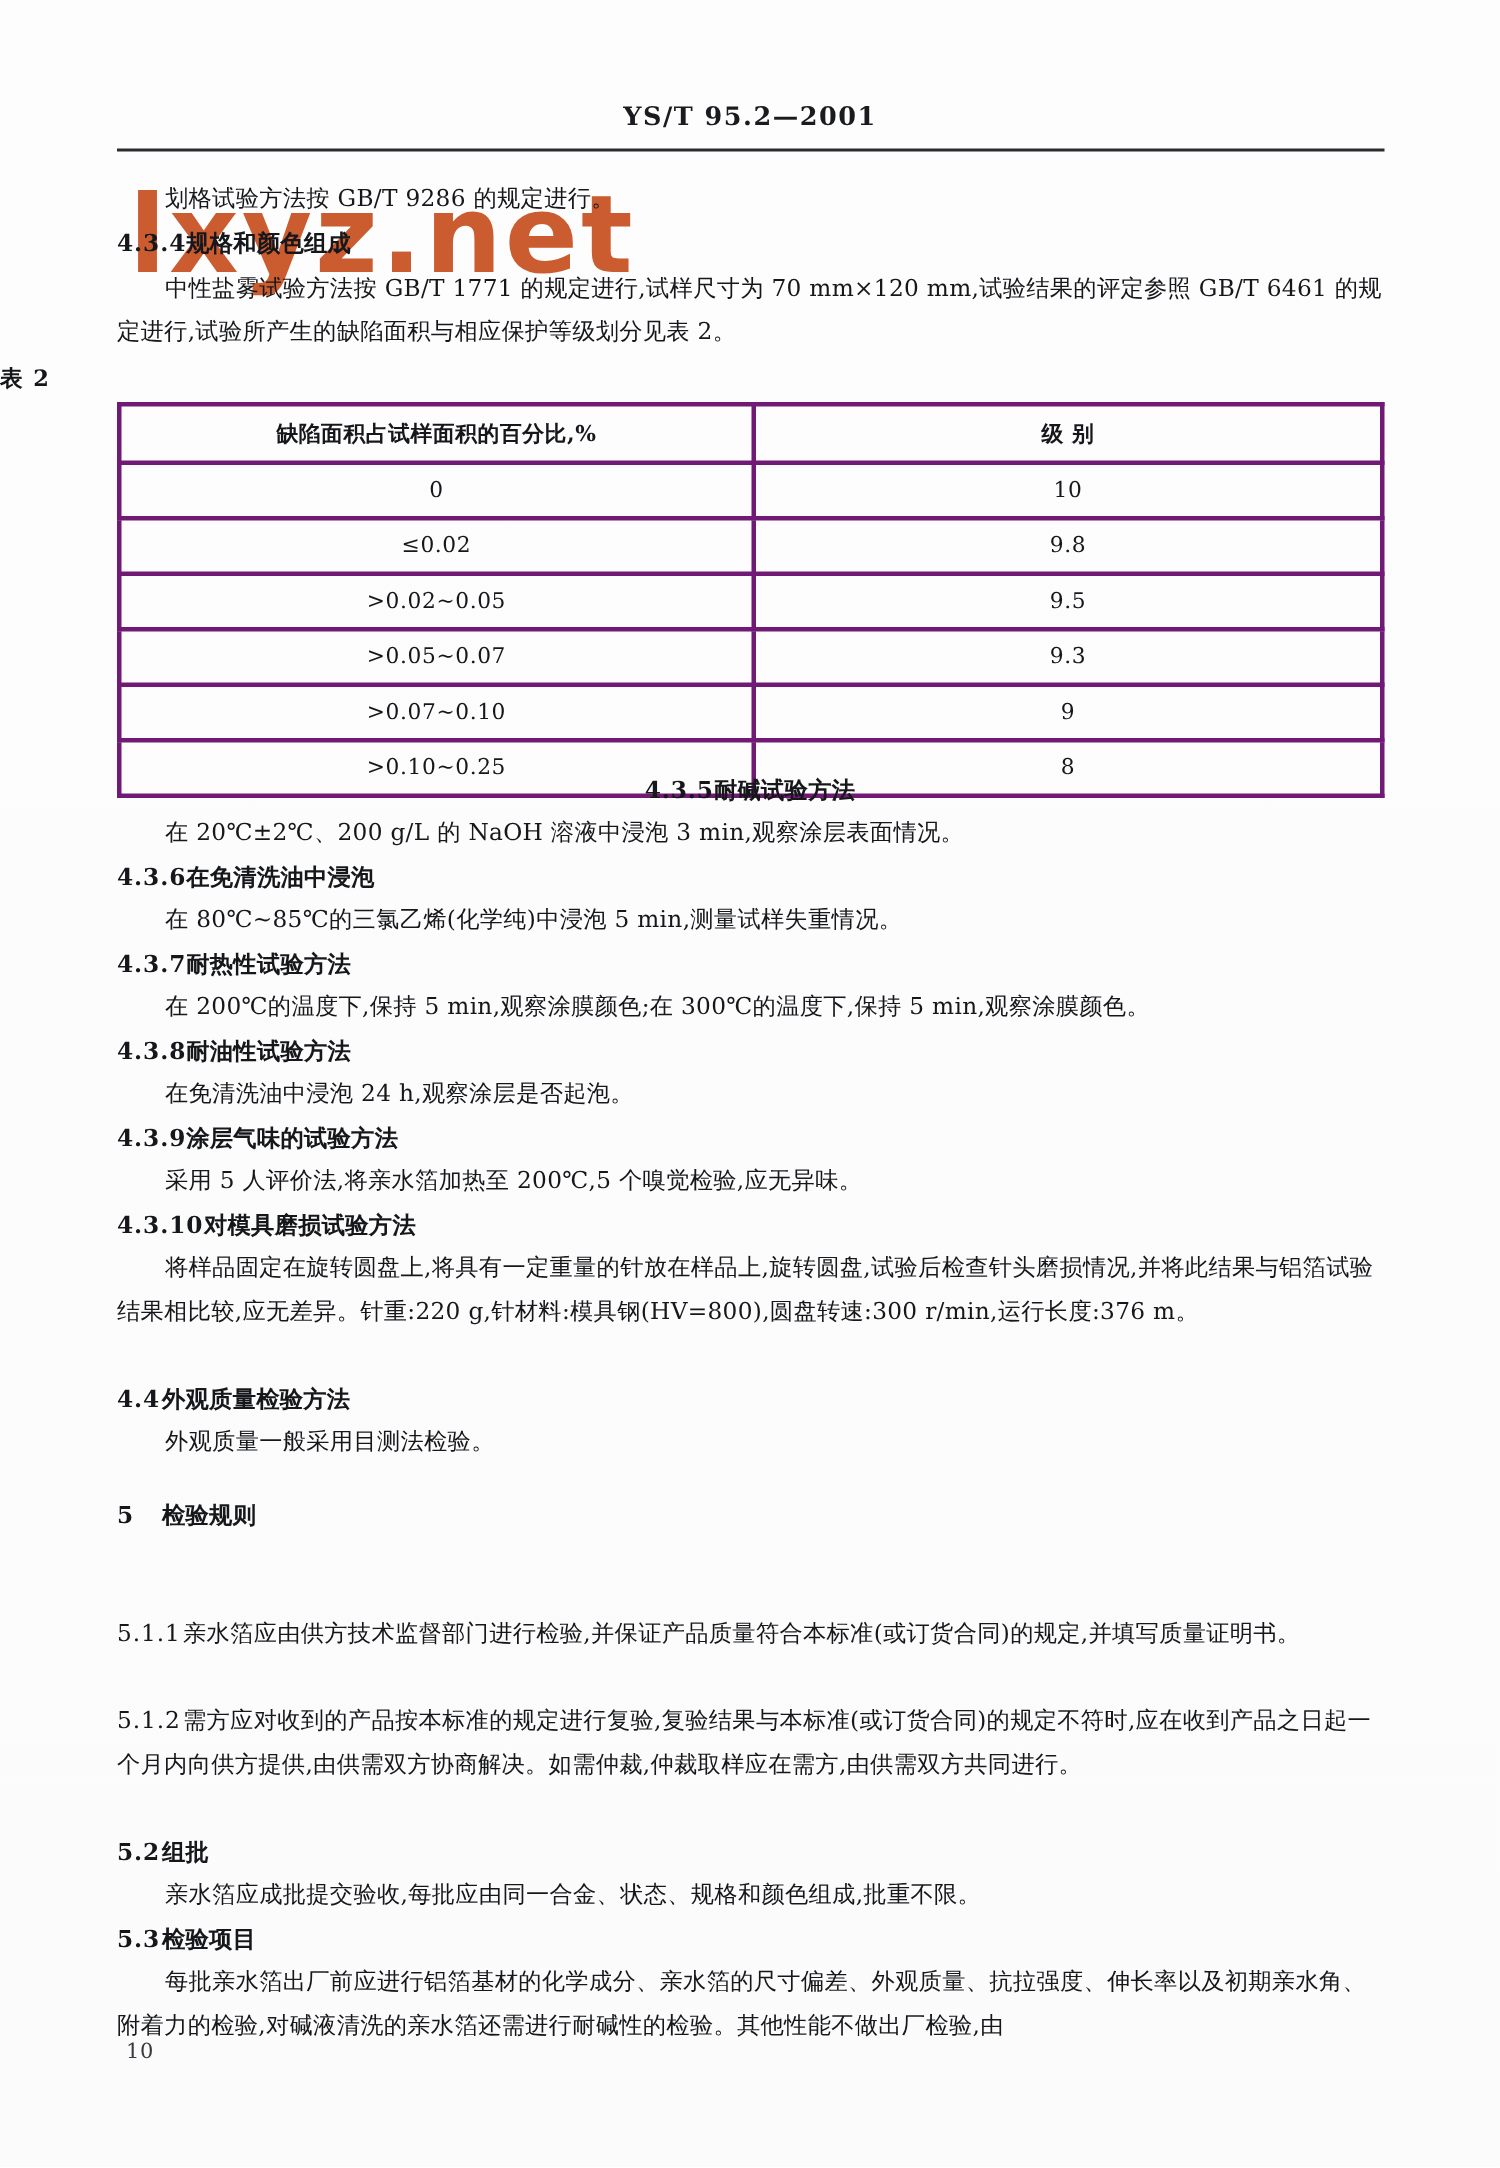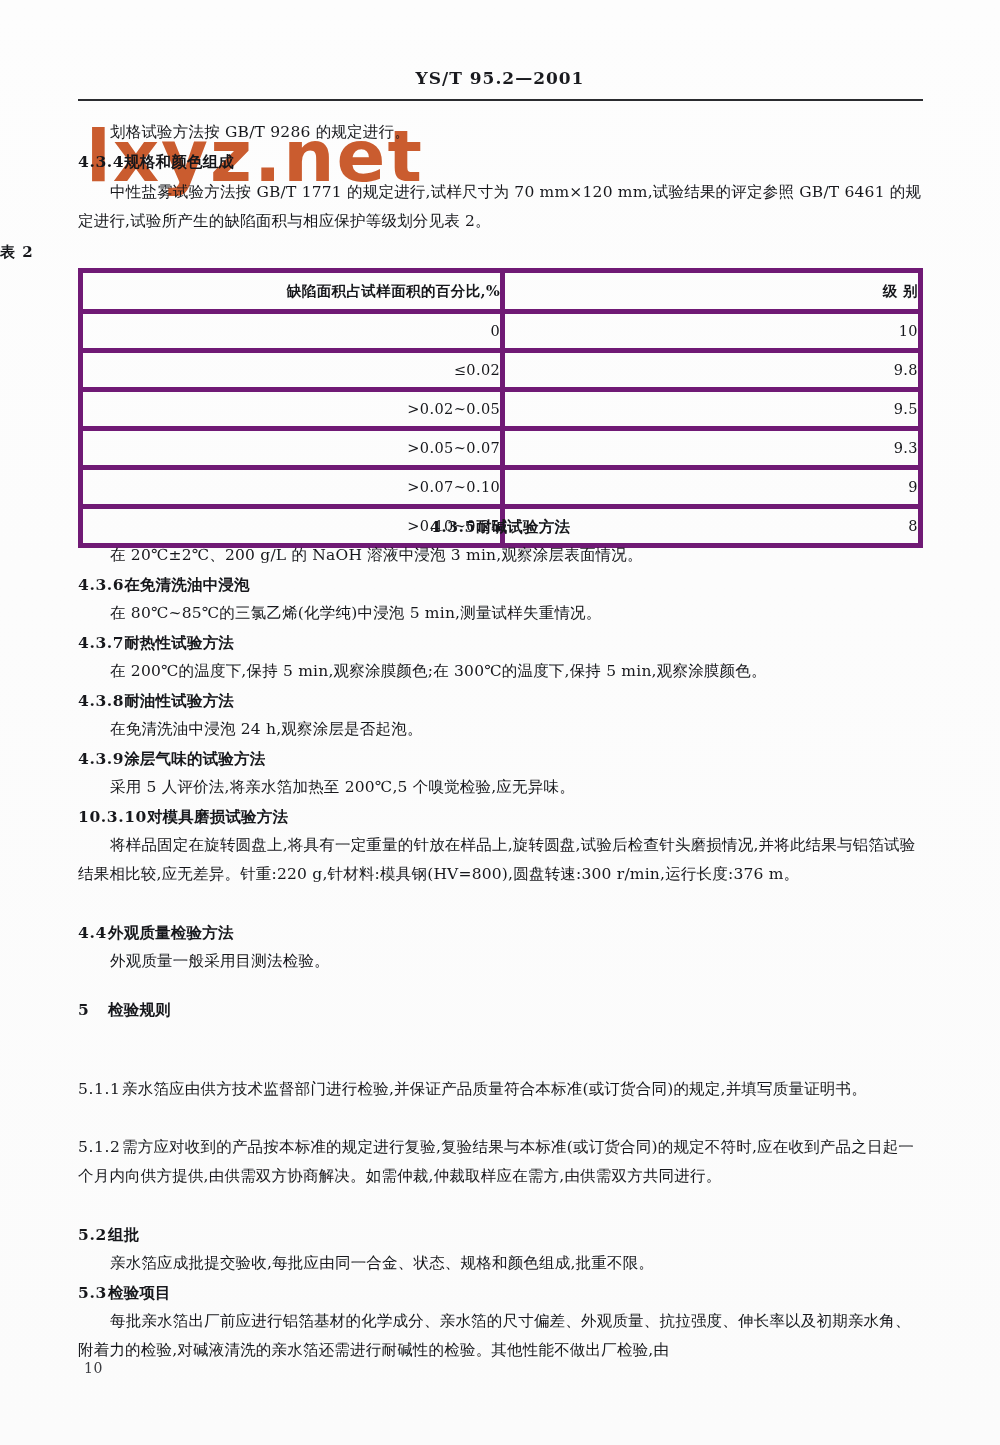--- a/index.html
+++ b/index.html
@@ -94,22 +94,22 @@
   
   table.spec {
     position: absolute;
     left: 78px;
     top: 268px;
     width: 845px;
     border-collapse: collapse;
     font-size: 14.5px;
   }
   table.spec td, table.spec th {
-    border: 5px solid #701a75;
-    text-align: right;
+    border: 3px solid #701a75;
+    text-align: center;
     padding: 0;
     height: 34px;
     font-weight: normal;
     color: #16171b;
     letter-spacing: 0.4px;
   }
   table.spec th {
     font-weight: bold;
     height: 36px;
     font-size: 14.5px;
@@ -220,21 +220,21 @@
       <span class="hdr-num">4.3.8</span><span>耐油性试验方法</span>
     </div>
     <div class="tblock body-par" style="left:78px; top:715px; width:844px; text-indent:32px;">在免清洗油中浸泡 24 h,观察涂层是否起泡。</div>
 
     <div class="tblock heading" style="left:78px; top:744px; width:844px;">
       <span class="hdr-num">4.3.9</span><span>涂层气味的试验方法</span>
     </div>
     <div class="tblock body-par" style="left:78px; top:773px; width:844px; text-indent:32px;">采用 5 人评价法,将亲水箔加热至 200℃,5 个嗅觉检验,应无异味。</div>
 
     <div class="tblock heading" style="left:78px; top:802px; width:844px;">
-      <span class="hdr-num wide">10.3.10</span><span>对模具磨损试验方法</span>
+      <span class="hdr-num wide">4.3.10</span><span>对模具磨损试验方法</span>
     </div>
     <div class="tblock body-par" style="left:78px; top:831px; width:848px; text-indent:32px;">将样品固定在旋转圆盘上,将具有一定重量的针放在样品上,旋转圆盘,试验后检查针头磨损情况,并将此结果与铝箔试验结果相比较,应无差异。针重:220 g,针材料:模具钢(HV=800),圆盘转速:300 r/min,运行长度:376 m。</div>
 
     <div class="tblock heading" style="left:78px; top:918px; width:844px;">
       <span class="hdr-num narrow">4.4</span><span>外观质量检验方法</span>
     </div>
     <div class="tblock body-par" style="left:78px; top:947px; width:844px; text-indent:32px;">外观质量一般采用目测法检验。</div>
 
     <div class="tblock heading" style="left:78px; top:995px; width:844px;">
       <span class="hdr-num narrow">5</span><span>检验规则</span>

